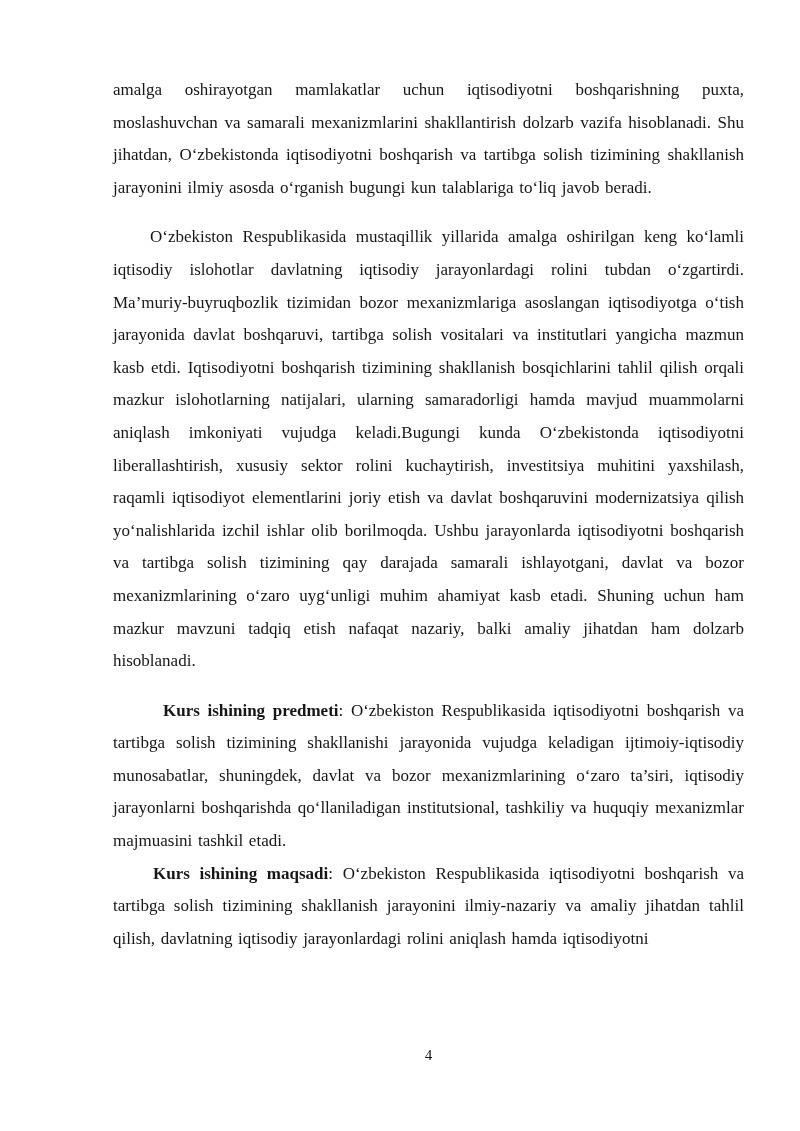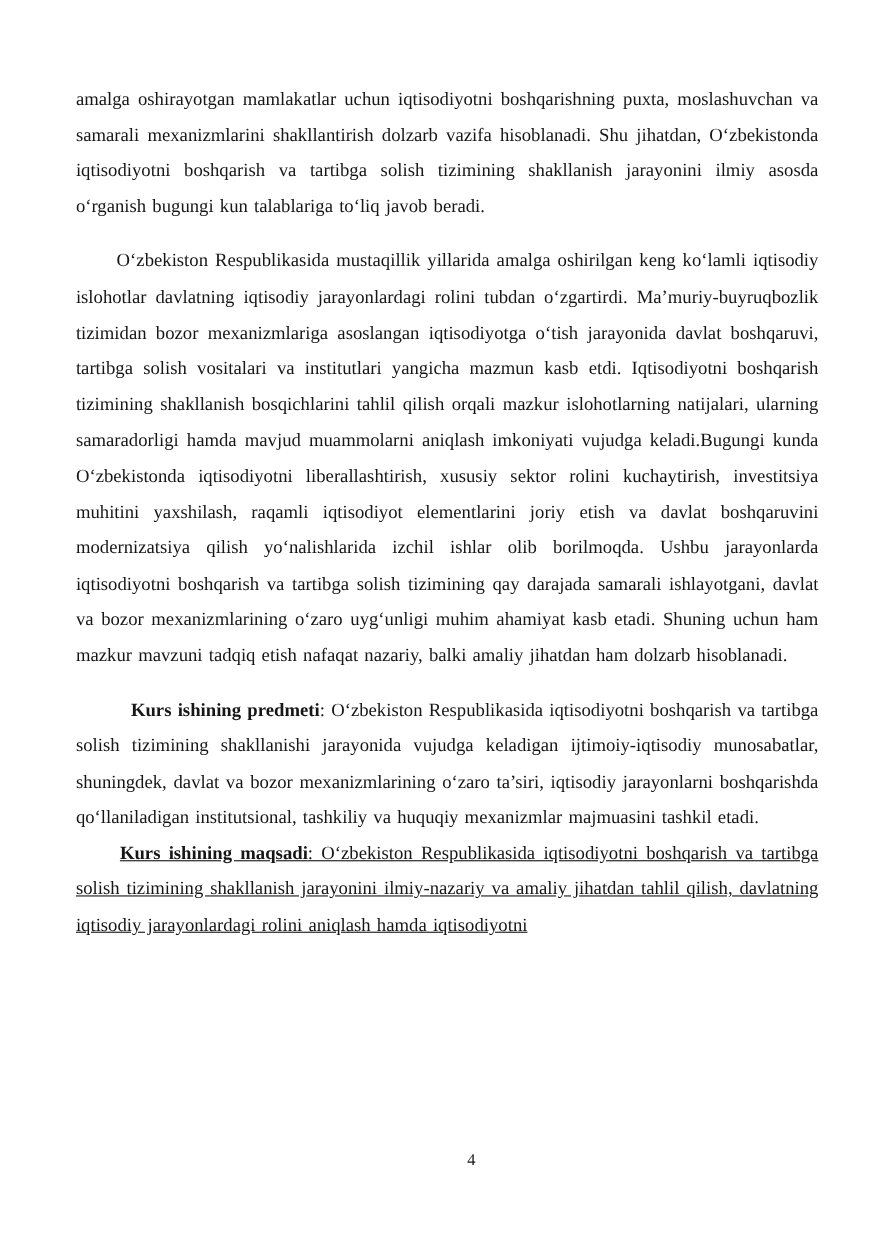--- a/index.html
+++ b/index.html
@@ -11,37 +11,37 @@
     width: 800px;
     height: 1131px;
     position: relative;
     font-family: "Liberation Serif", "DejaVu Serif", serif;
     color: #161616;
   }
   .page {
     box-sizing: border-box;
     width: 800px;
     height: 1131px;
-    padding: 74px 56px 0 69px;
+    padding: 74px 56px 0 113px;
     position: relative;
     background: #ffffff;
     overflow: hidden;
   }
   .para {
     margin: 0;
     font-size: 17px;
     line-height: 32.6px;
     text-align: justify;
     text-align-last: left;
     word-spacing: 0.08em;
   }
   .para.gap-after { margin-bottom: 17px; }
   .indent-37 { text-indent: 37px; }
   .indent-50 { text-indent: 50px; }
-  .indent-40 { text-indent: 40px; text-decoration: underline; }
+  .indent-40 { text-indent: 40px; }
   .lead-bold { font-weight: bold; margin-top: 18px; }
   .page-number {
     position: absolute;
     top: 1046px;
     left: 113px;
     width: 631px;
     text-align: center;
     font-size: 15px;
     line-height: 18px;
     color: #161616;

